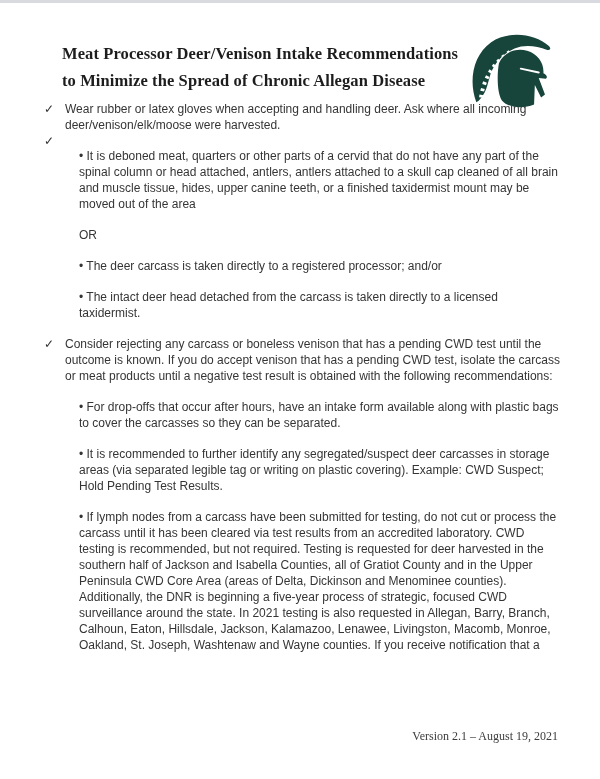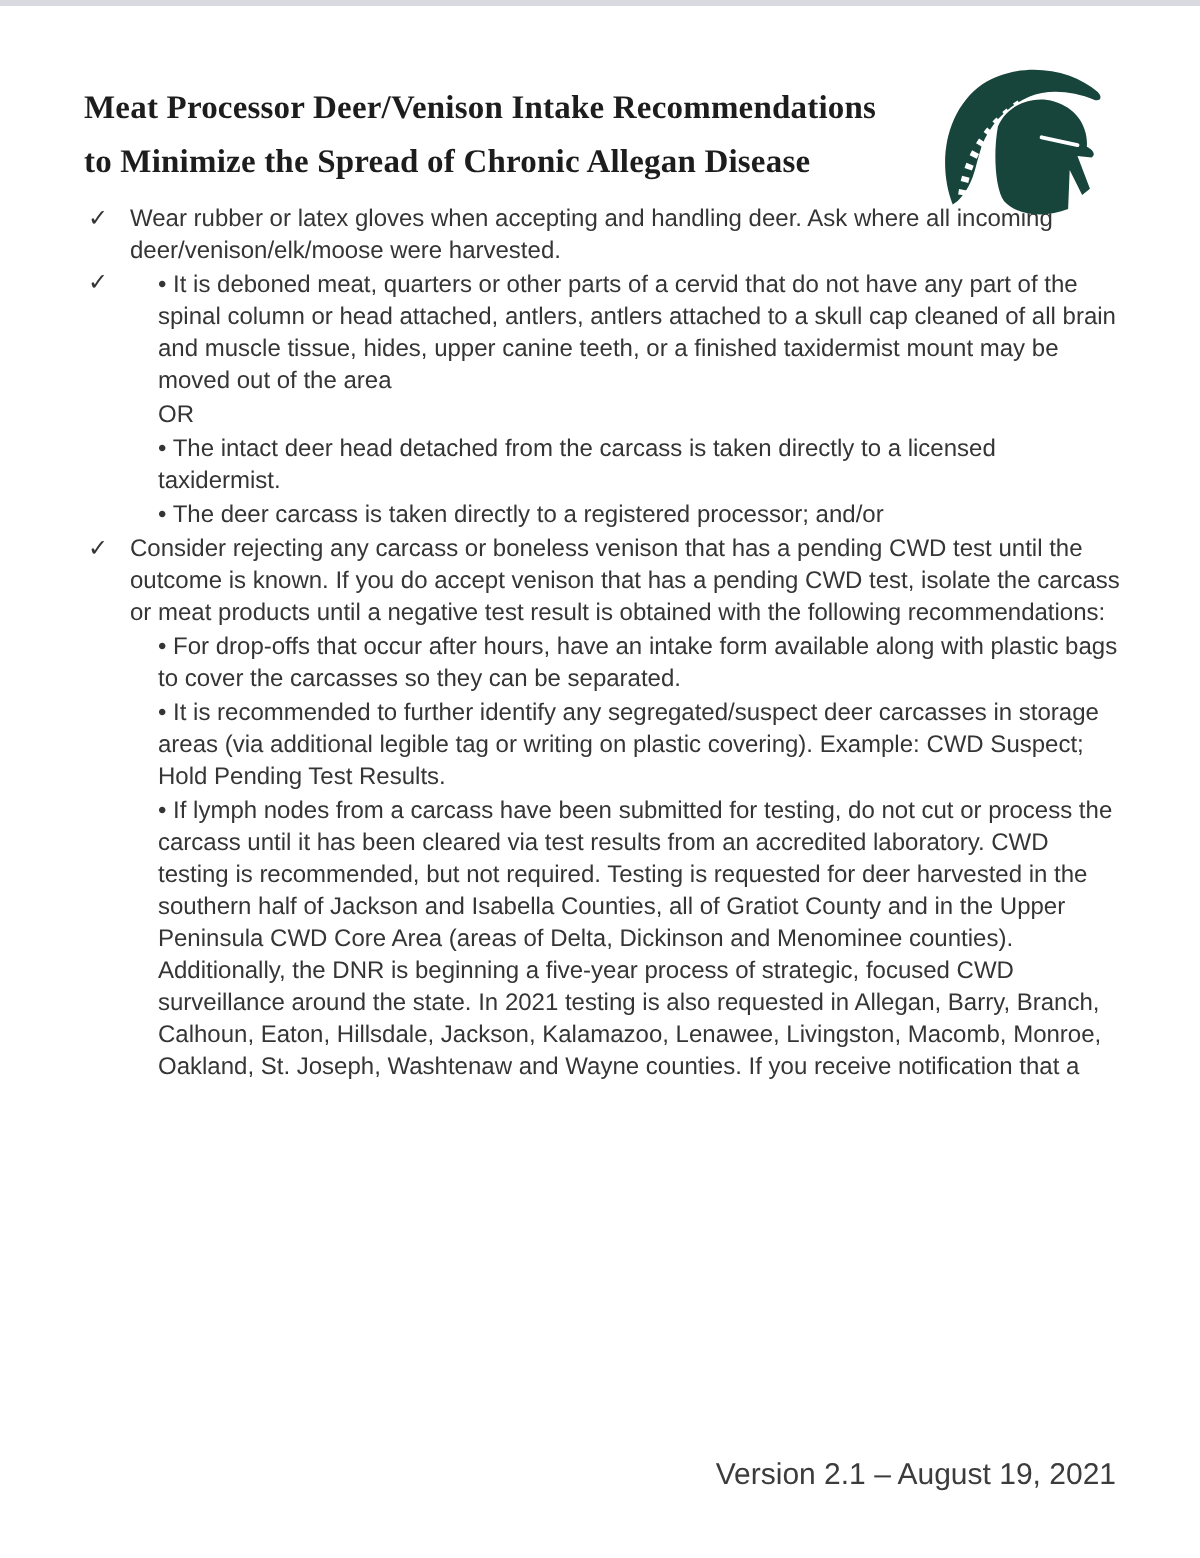--- a/index.html
+++ b/index.html
@@ -8,21 +8,21 @@
     background:#ffffff;
     position:relative;
     overflow:hidden;
     font-family:"Liberation Sans", sans-serif;
   }
   .top-strip {
     height:3px; width:100%;
     background:#d9d9e0;
   }
   .header {
-    margin:37px 150px 0 42px;
+    margin:37px 150px 0 62px;
   }
   .title-line {
     font-family:"Liberation Serif", serif;
     font-weight:bold;
     font-size:16.5px;
     line-height:27px;
     color:#1d1d1d;
     letter-spacing:0.1px;
     white-space:nowrap;
   }
@@ -39,26 +39,26 @@
     color:#353535;
   }
   .check-item { display:flex; }
   .check-marker {
     flex:0 0 21px;
     width:21px;
     font-size:12px;
   }
   .check-body { flex:1; }
   .sub-paragraphs { margin-left:14px; }
-  .sub-paragraph { margin:1px 0; }
+  .sub-paragraph { margin:15px 0; }
   .footer {
     position:absolute;
     top:729px; right:42px;
-    font-family:Liberation Sans, sans-serif;
-    font-size:15px;
+    font-family:Liberation Serif, serif;
+    font-size:12px;
     color:#3c3c3c;
   }
 </style>
 </head>
 <body>
 
 <div class="top-strip"></div>
 
 <div class="header">
   <div class="title-line">Meat Processor Deer/Venison Intake Recommendations</div>
@@ -88,37 +88,37 @@
   </div>
 
   <div class="check-item">
     <div class="check-marker">✓</div>
     <div class="check-body">
       <div class="sub-paragraphs">
   <div class="sub-paragraph">• It is deboned meat, quarters or other parts of a cervid that do not have any part of the spinal column or head attached, antlers, antlers attached to a skull cap cleaned of all brain and muscle tissue, hides, upper canine teeth, or a finished taxidermist mount may be moved out of the area</div>
 
   <div class="sub-paragraph">OR</div>
 
+  <div class="sub-paragraph">• The deer carcass is taken directly to a registered processor; and/or</div>
+
   <div class="sub-paragraph">• The intact deer head detached from the carcass is taken directly to a licensed taxidermist.</div>
-
-  <div class="sub-paragraph">• The deer carcass is taken directly to a registered processor; and/or</div>
 </div>
     </div>
   </div>
 
   <div class="check-item">
     <div class="check-marker">✓</div>
     <div class="check-body">
       <div>Consider rejecting any carcass or boneless venison that has a pending CWD test until the outcome is known. If you do accept venison that has a pending CWD test, isolate the carcass or meat products until a negative test result is obtained with the following recommendations:</div>
       <div class="sub-paragraphs">
 
 
   <div class="sub-paragraph">• For drop-offs that occur after hours, have an intake form available along with plastic bags to cover the carcasses so they can be separated.</div>
 
-  <div class="sub-paragraph">• It is recommended to further identify any segregated/suspect deer carcasses in storage areas (via additional legible tag or writing on plastic covering). Example: CWD Suspect; Hold Pending Test Results.</div>
+  <div class="sub-paragraph">• It is recommended to further identify any segregated/suspect deer carcasses in storage areas (via separated legible tag or writing on plastic covering). Example: CWD Suspect; Hold Pending Test Results.</div>
 
   <div class="sub-paragraph">• If lymph nodes from a carcass have been submitted for testing, do not cut or process the carcass until it has been cleared via test results from an accredited laboratory. CWD testing is recommended, but not required. Testing is requested for deer harvested in the southern half of Jackson and Isabella Counties, all of Gratiot County and in the Upper Peninsula CWD Core Area (areas of Delta, Dickinson and Menominee counties). Additionally, the DNR is beginning a five-year process of strategic, focused CWD surveillance around the state. In 2021 testing is also requested in Allegan, Barry, Branch, Calhoun, Eaton, Hillsdale, Jackson, Kalamazoo, Lenawee, Livingston, Macomb, Monroe, Oakland, St. Joseph, Washtenaw and Wayne counties. If you receive notification that a</div>
 </div>
     </div>
   </div>
 </div>
 
 <div class="footer">Version 2.1 – August 19, 2021</div>
 
 </body></html>

